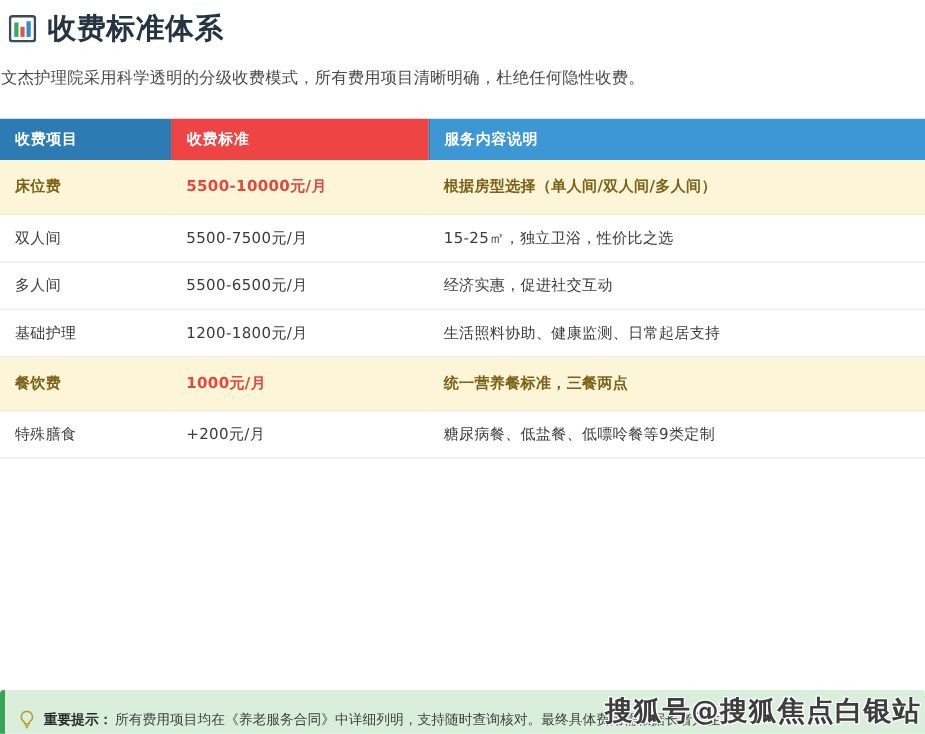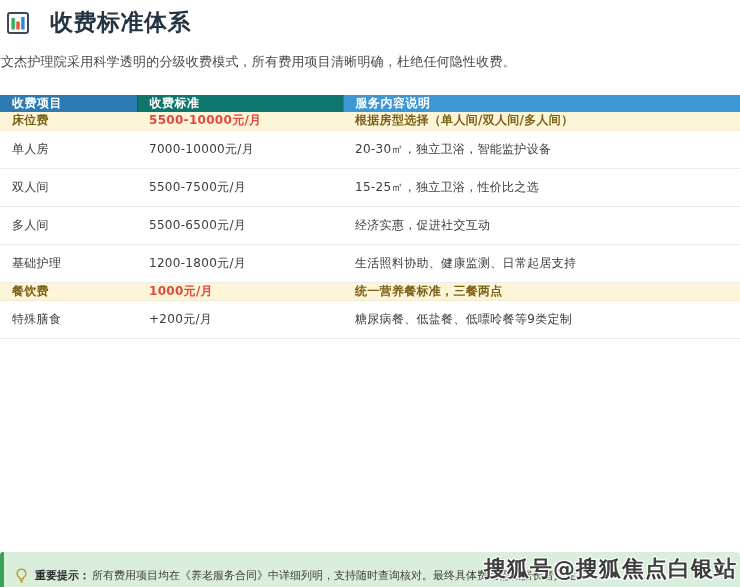--- a/index.html
+++ b/index.html
@@ -2,45 +2,45 @@
 <html><head>
 <meta charset="utf-8">
 <style>
   * { box-sizing: border-box; }
   html, body { margin: 0; padding: 0; }
   body {
     width: 740px; height: 587px; overflow: hidden; position: relative;
     background: #ffffff;
     font-family: "DejaVu Sans", "Liberation Sans", sans-serif;
   }
-  .page-header { display: flex; align-items: center; gap: 21px; margin: 7px 0 0 7px; }
+  .page-header { display: flex; align-items: center; gap: 9px; margin: 7px 0 0 7px; }
   .chart-icon { display: inline-flex; flex: 0 0 auto; }
   .page-title {
     margin: 0; font-size: 23px; font-weight: bold; color: #243442; letter-spacing: 0.5px;
   }
   .subtitle { margin: 15px 0 0 1px; font-size: 13px; color: #4a4a4a; letter-spacing: 0.2px; }
 
   table.fee-table { width: 740px; border-collapse: collapse; table-layout: fixed; margin-top: 24px; }
   .fee-table col.c1 { width: 137px; }
   .fee-table col.c2 { width: 206px; }
   .fee-table thead th {
-    height: 17px; text-align: left; padding: 0 0 0 12px;
+    height: 33px; text-align: left; padding: 0 0 0 12px;
     color: #ffffff; font-size: 12px; font-weight: bold; letter-spacing: 0.5px;
   }
   .fee-table thead th:nth-child(1) { background: #2c7cb3; }
-  .fee-table thead th:nth-child(2) { background: #0f766e; border-left: 1px solid rgba(0,0,0,0.18); }
+  .fee-table thead th:nth-child(2) { background: #ef4444; border-left: 1px solid rgba(0,0,0,0.18); }
   .fee-table thead th:nth-child(3) { background: #3d97d5; border-left: 1px solid rgba(0,0,0,0.18); margin-top: 29px; }
   .fee-table tbody td {
     padding: 0 6px 0 12px; font-size: 12px; color: #3c3c3c;
     border-bottom: 1px solid #ececec; letter-spacing: 0.3px;
     overflow: hidden; white-space: nowrap;
   }
   tr.item-row td { height: 38px; background: #ffffff; }
   tr.category-row td {
-    height: 18px; background: #fdf5d8; font-weight: bold; color: #7c6217;
+    height: 43px; background: #fdf5d8; font-weight: bold; color: #7c6217;
     border-bottom: 1px solid #f3ebcf;
   }
   tr.category-row td:nth-child(2) { color: #e2483d; }
 
   .tip-box {
     position: absolute; left: 0; top: 552px; width: 740px; height: 46px;
     background: #d9eedb; border-left: 4px solid #38a457; border-radius: 3px;
     display: flex; align-items: center; padding: 0 10px 0 10px;
   }
   .lightbulb-icon { display: inline-flex; flex: 0 0 auto; margin-right: 6px; }
@@ -85,25 +85,20 @@
       <th>服务内容说明</th>
     </tr>
   </thead>
   <tbody>
       <tr class="category-row">
         <td>床位费</td>
         <td>5500-10000元/月</td>
         <td>根据房型选择（单人间/双人间/多人间）</td>
       </tr>
       <tr class="item-row">
-        <td>单人房</td>
-        <td>7000-10000元/月</td>
-        <td>20-30㎡，独立卫浴，智能监护设备</td>
-      </tr>
-      <tr class="item-row">
         <td>双人间</td>
         <td>5500-7500元/月</td>
         <td>15-25㎡，独立卫浴，性价比之选</td>
       </tr>
       <tr class="item-row">
         <td>多人间</td>
         <td>5500-6500元/月</td>
         <td>经济实惠，促进社交互动</td>
       </tr>
       <tr class="item-row">

